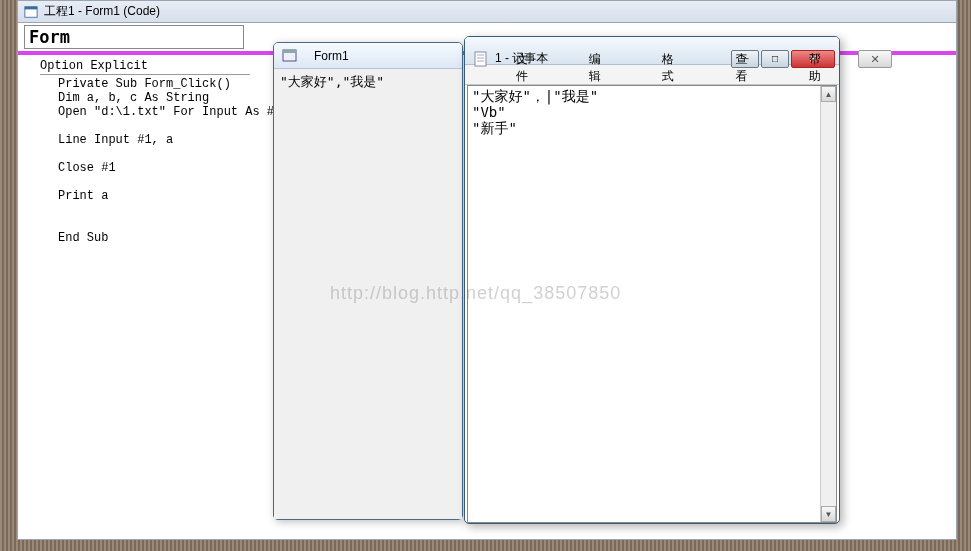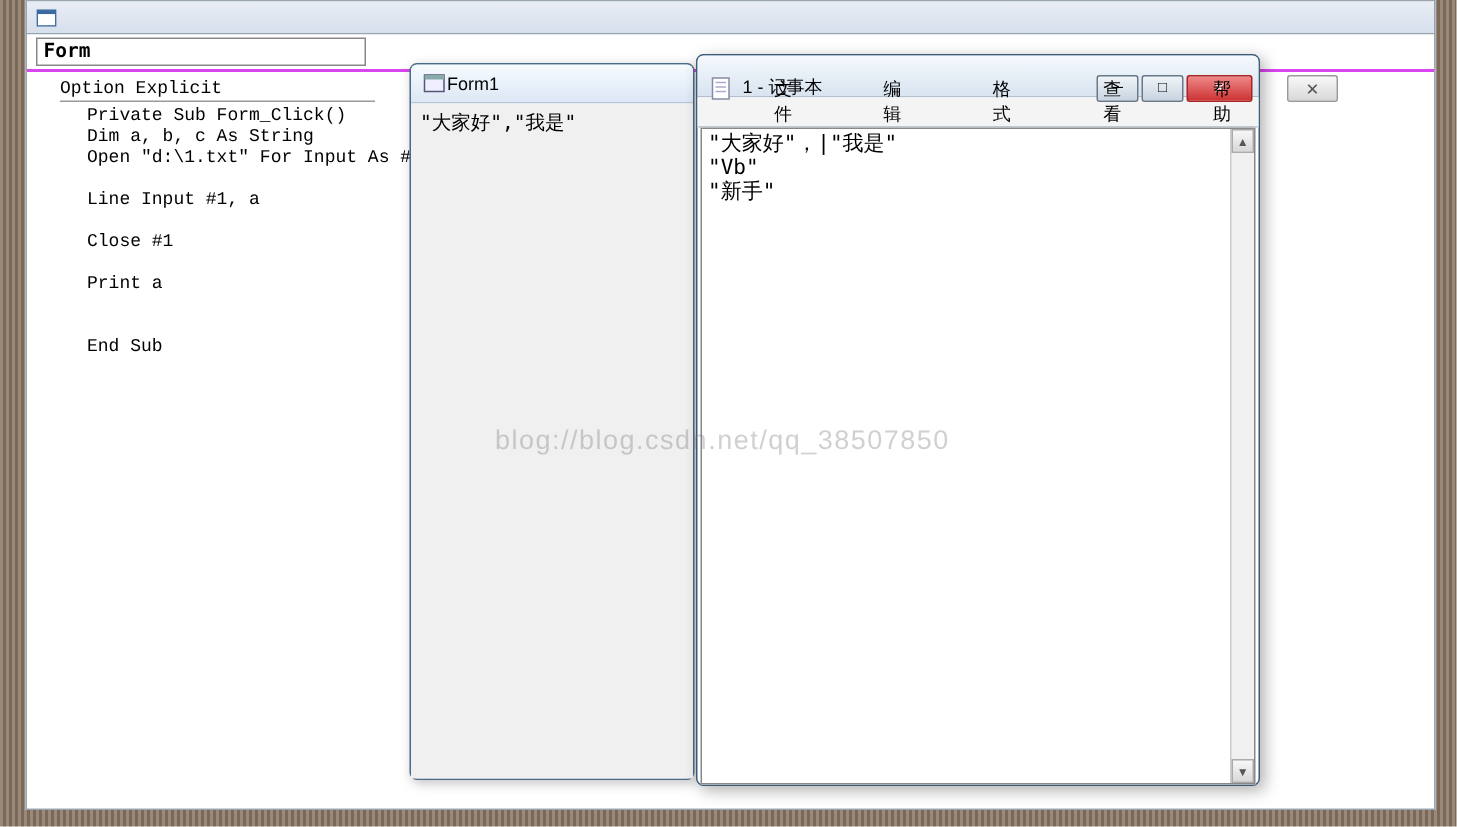--- a/index.html
+++ b/index.html
@@ -28,24 +28,24 @@
     padding: 0 6px;
     gap: 6px;
   }
   .code-icon {
     width: 14px; height: 14px;
     display: flex; align-items: center; justify-content: center;
   }
   .code-icon svg { width: 14px; height: 14px; }
   .code-header {
     background: #fff;
-    border-bottom: 2px solid #d946ef;
+    border-bottom: 4px solid #d946ef;
     padding: 2px 6px;
     font-family: "SimSun", monospace;
-    font-size: 13px;
+    font-size: 17px;
     text-decoration: underline;
   }
   .object-box {
     display: inline-block;
     border: 1px solid #888;
     background: #fff;
     padding: 1px 4px;
     min-width: 220px;
     font-weight: bold;
   }
@@ -68,21 +68,21 @@
     border: 1px solid #4a6a8a;
     border-radius: 5px;
     box-shadow: 2px 2px 8px rgba(0,0,0,0.25);
   }
   .form1-titlebar {
     height: 26px;
     background: linear-gradient(#f7fbff, #dce7f5);
     border-bottom: 1px solid #b5c5d8;
     border-radius: 4px 4px 0 0;
     display: flex; align-items: center;
-    padding: 0 8px; gap: 0;
+    padding: 0 8px; gap: 16px;
   }
   .form1-icon {
     width: 16px; height: 16px;
   }
   .form1-body {
     padding: 4px 6px;
     font-family: "SimSun", monospace;
     font-size: 13px;
     background: #f0f0f0;
     height: calc(100% - 26px);
@@ -199,20 +199,21 @@
 <body>
 
 <div class="code-window">
   <div class="code-titlebar">
     <span class="code-icon">
       <svg viewBox="0 0 16 16">
           <rect x="1" y="2" width="14" height="12" fill="#fff" stroke="#3a6aa0"></rect>
           <rect x="1" y="2" width="14" height="3" fill="#3a6aa0"></rect>
         </svg>
     </span>
+    <span class="title-text">工程1 - Form1 (Code)</span>
   </div>
   <div class="code-header">
     <span class="object-box">Form</span>
   </div>
   <div class="code-body"><span class="first">Option Explicit</span><span>
 Private Sub Form_Click()
 Dim a, b, c As String
 Open "d:\1.txt" For Input As #1
 
 Line Input #1, a
@@ -283,13 +284,13 @@
           <span>▲</span>
         </div>
       <div class="sb-track"></div>
       <div class="sb-btn">
           <span>▼</span>
         </div>
     </div>
   </div>
 </div>
 
-<div class="watermark">blog://blog.csdn.net/qq_38507850</div>
+<div class="watermark">http://blog.http.net/qq_38507850</div>
 
 </body></html>

